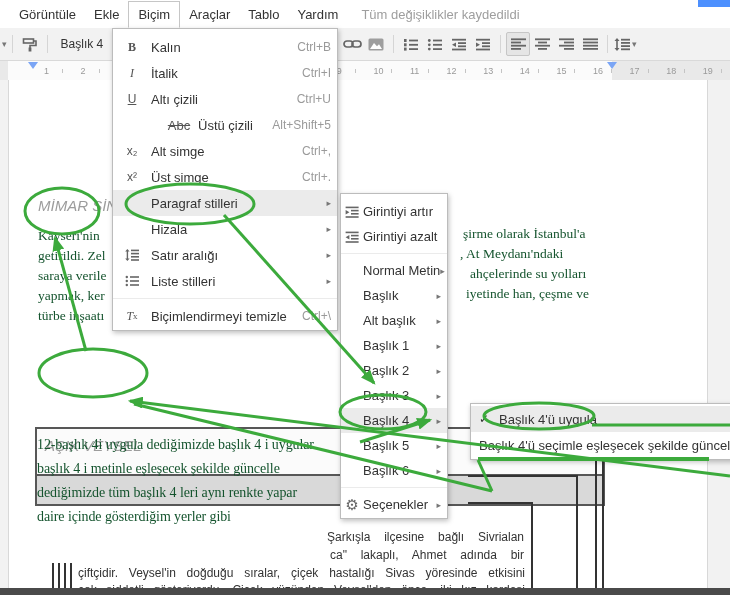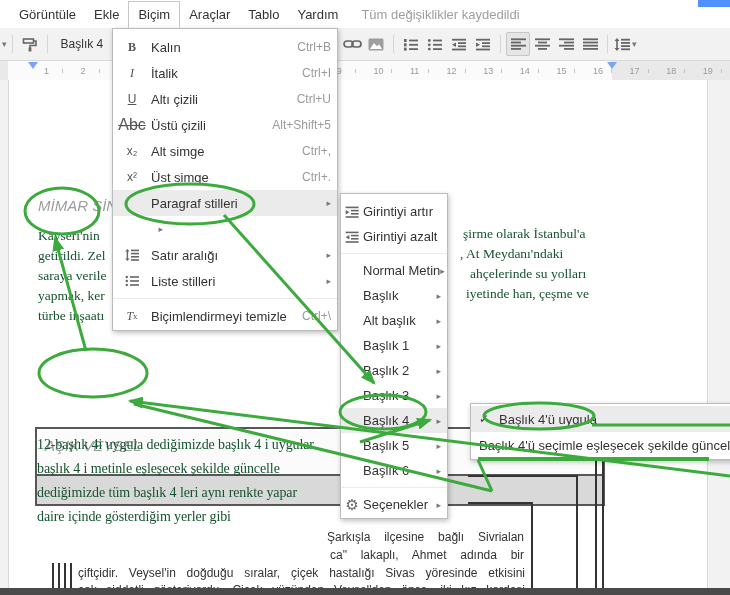--- a/index.html
+++ b/index.html
@@ -54,21 +54,21 @@
   .mrow.hl{background:#ebebeb;}
   .mico{width:38px;display:flex;justify-content:center;align-items:center;color:#555;font-size:12px;flex:none;}
   #styles-menu .mico{width:22px;}
   .mlabel{flex:1;font-size:13px;color:#333;white-space:nowrap;}
   .mshort{font-size:12px;color:#9a9a9a;white-space:nowrap;margin-left:8px;}
   .marrow{width:12px;text-align:right;color:#777;font-size:9px;}
   .msep{height:1px;background:#ebebeb;margin:4px 0;}
   .mi-b{font-weight:bold;font-family:"Liberation Serif",serif;}
   .mi-i{font-style:italic;font-family:"Liberation Serif",serif;}
   .mi-u{text-decoration:underline;}
-  .mi-s{text-decoration:line-through;font-size:16px;}
+  .mi-s{text-decoration:line-through;font-size:13px;padding-left:47px;}
   .mi-tx{font-family:"Liberation Serif",serif;font-style:italic;}
   .gear{font-size:15px;color:#666;}
   .check-col{width:20px;margin-left:8px;color:#333;font-size:12px;}
   
   #anno{left:0;top:0;z-index:20;pointer-events:none;}
 </style>
 </head>
 <body>
 
 <div class="abs" id="menubar">
@@ -328,20 +328,21 @@
     <span class="mlabel">Üst simge</span>
     <span class="mshort">Ctrl+.</span>
   </div>
   <div class="mrow hl">
     <span class="mico"></span>
     <span class="mlabel">Paragraf stilleri</span>
     <span class="marrow">▸</span>
   </div>
   <div class="mrow">
     <span class="mico"></span>
+    <span class="mlabel">Hizala</span>
     <span class="marrow">▸</span>
   </div>
   <div class="mrow">
     <span class="mico">
       <svg class="ic" width="14" height="12" viewBox="0 0 14 12">
         <rect x="6" y="0.6" width="8" height="1.6" class="ic-fill"></rect>
           <rect x="6" y="3.8" width="8" height="1.6" class="ic-fill"></rect>
           <rect x="6" y="7" width="8" height="1.6" class="ic-fill"></rect>
           <rect x="6" y="10.2" width="8" height="1.6" class="ic-fill"></rect>
         <rect x="1.7" y="1.6" width="1.4" height="8.6" class="ic-fill"></rect>

